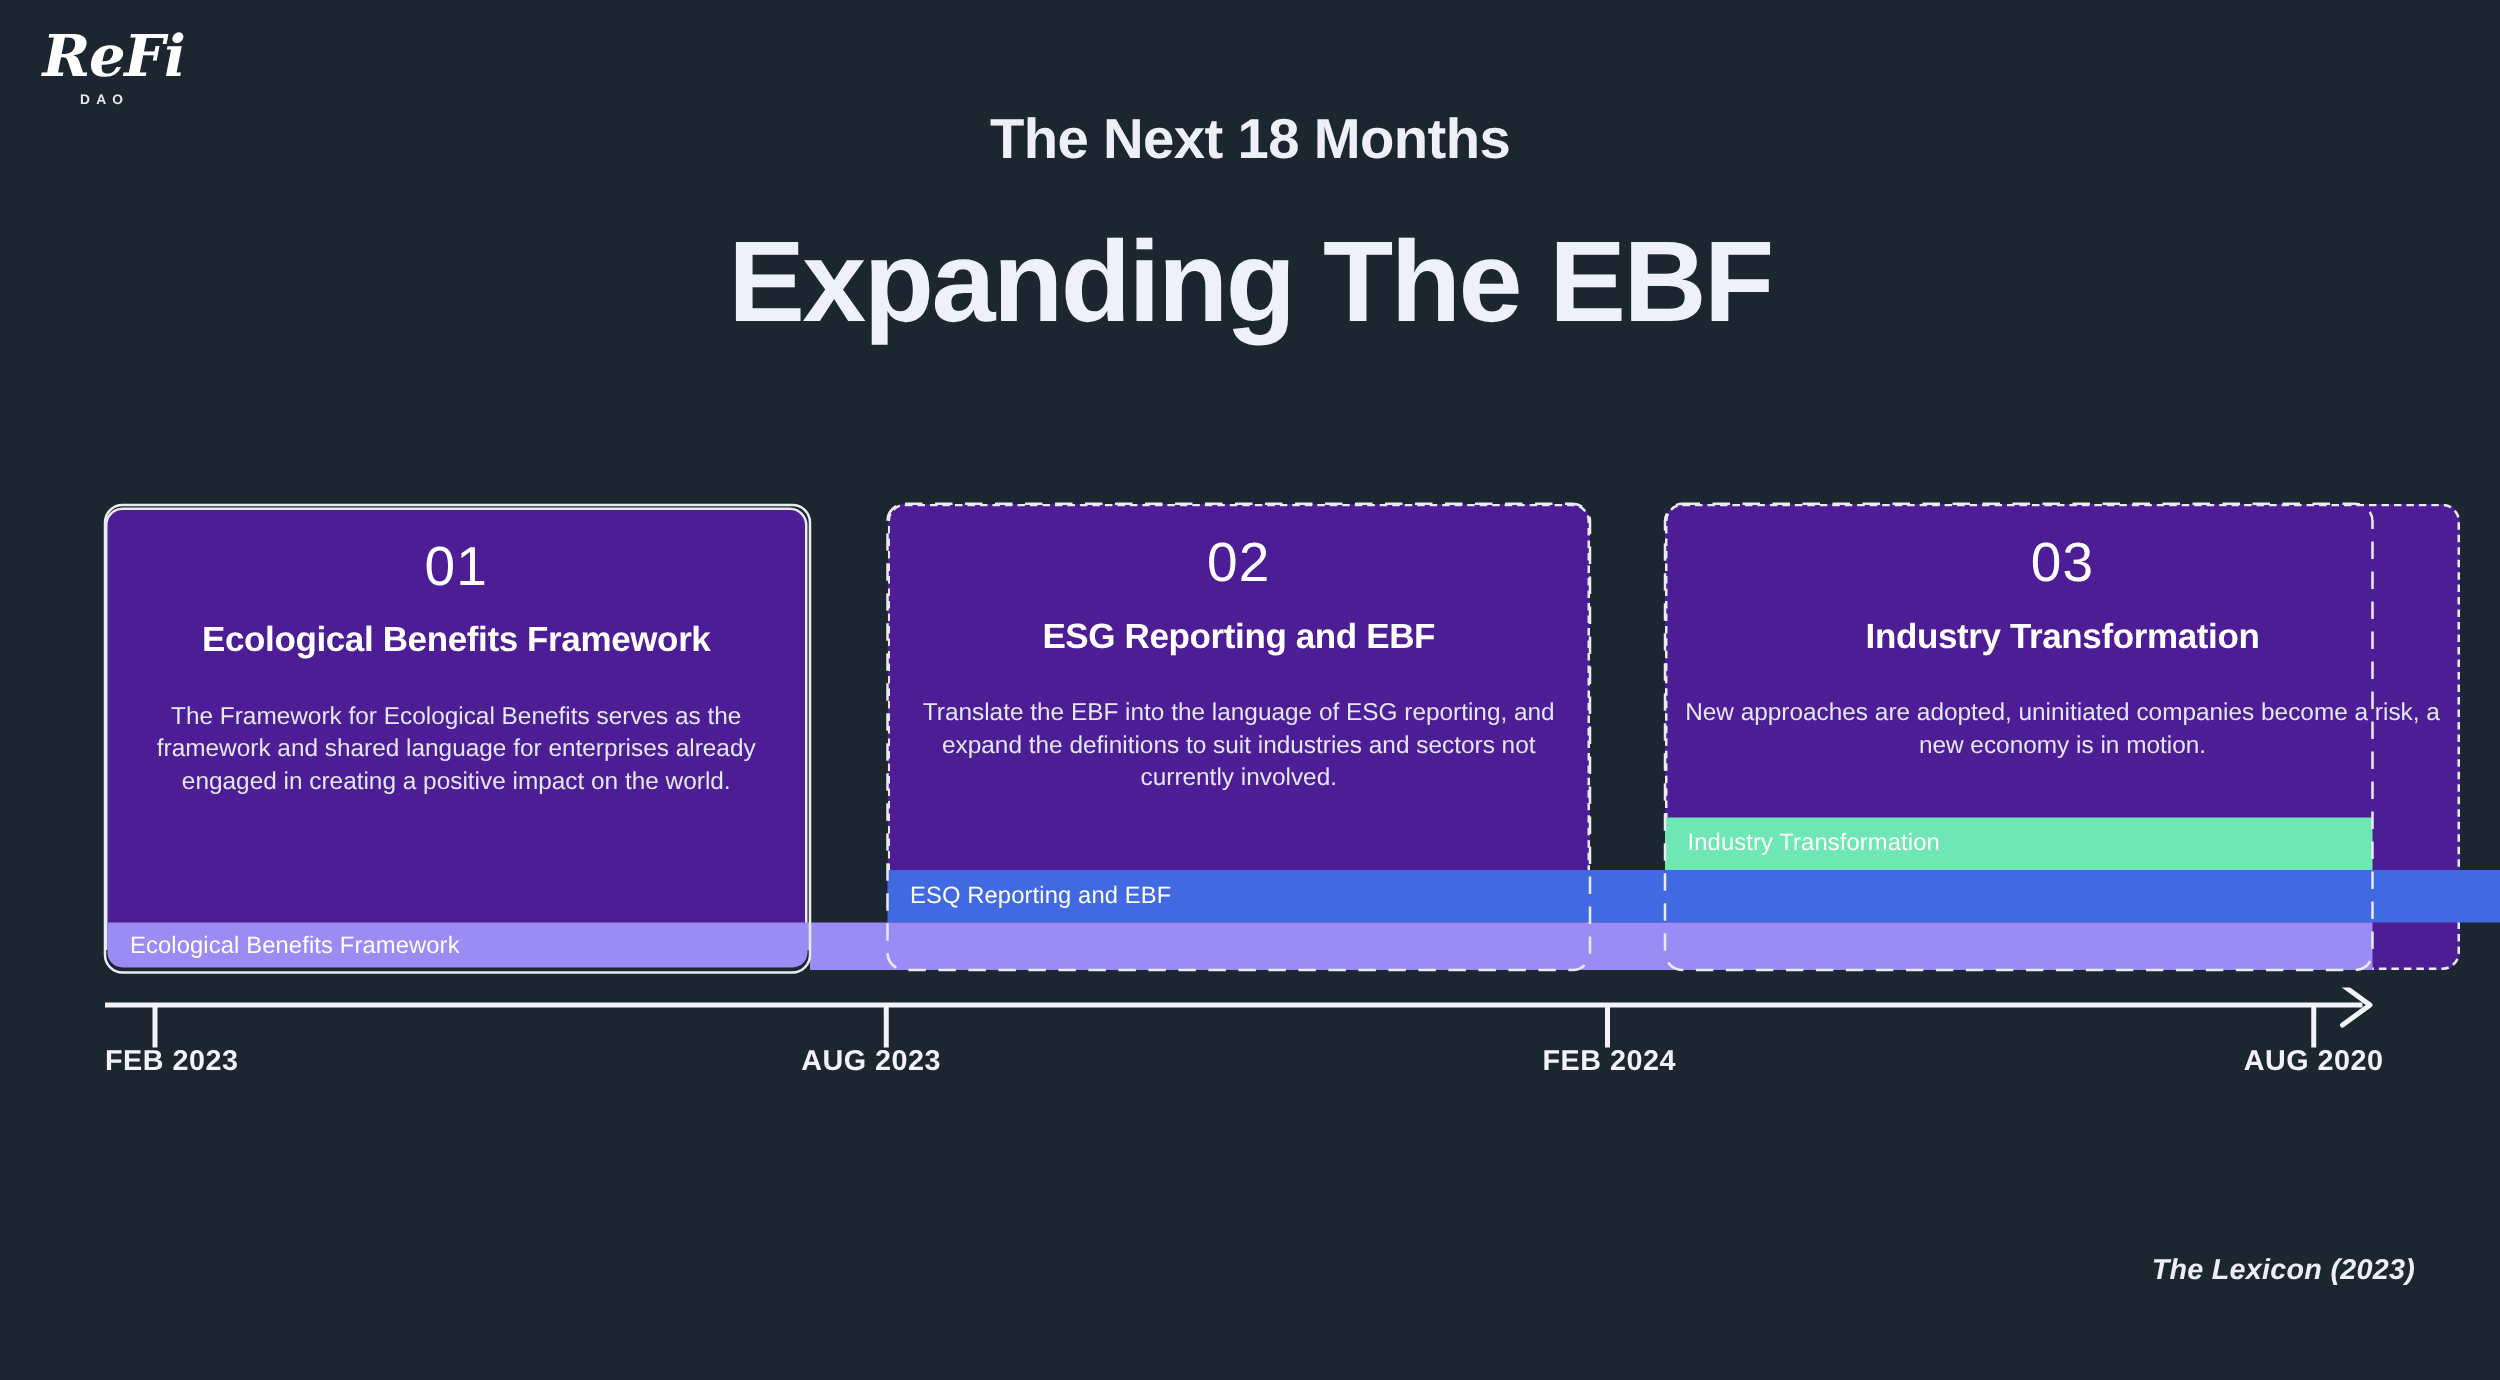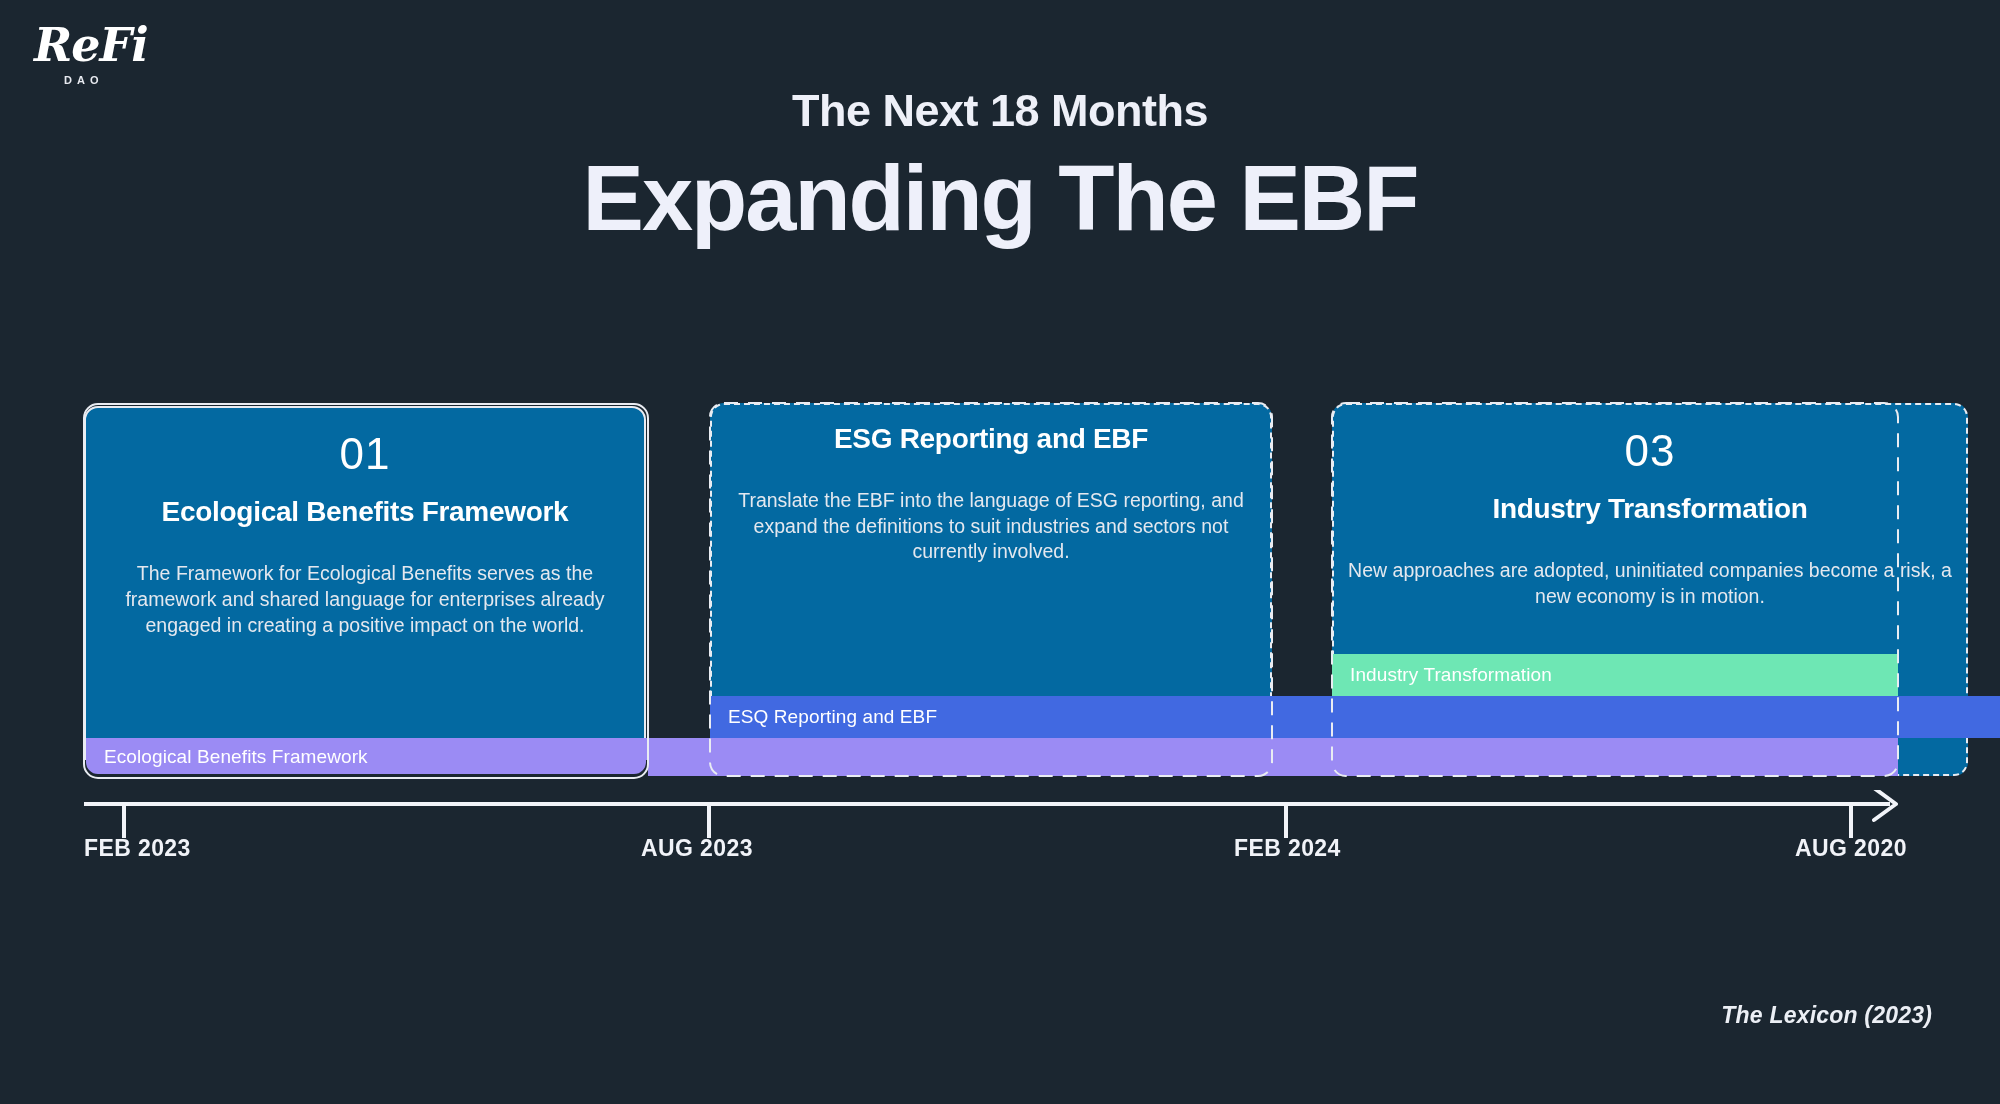--- a/index.html
+++ b/index.html
@@ -53,37 +53,37 @@
     left: 0;
     width: 2000px;
     text-align: center;
     font-size: 45px;
     font-weight: bold;
     letter-spacing: -0.5px;
     color: #eef0f8;
   }
   #maintitle {
     position: absolute;
-    top: 149px;
+    top: 177px;
     left: 0;
     width: 2000px;
     text-align: center;
     font-size: 92px;
     font-weight: bold;
     letter-spacing: -2px;
     color: #eef0fa;
     line-height: 1.08;
   }
 
   
   .card {
     position: absolute;
     box-sizing: border-box;
     border-radius: 14px;
-    background: #0369a1;
+    background: #4c1d95;
   }
   .card.solid  { border: 2px solid #e9ecf2; }
   .card.dashed { border: 2px dashed #e9ecf2; }
 
   .card-num {
     text-align: center;
     font-size: 44px;
     font-weight: 300;
     color: #ffffff;
     letter-spacing: 1px;
@@ -161,20 +161,21 @@
 <div id="eyebrow">The Next 18 Months</div>
 <div id="maintitle">Expanding The EBF</div>
 
 <div class="card solid" id="card-1" style="left:84px; top:406px; width:562px; height:370px;">
   <div class="card-num">01</div>
   <div class="card-title">Ecological Benefits Framework</div>
   <div class="card-desc">The Framework for Ecological Benefits serves as the framework and shared language for enterprises already engaged in creating a positive impact on the world.</div>
 </div>
 
 <div class="card dashed" id="card-2" style="left:710px; top:403px; width:562px; height:373px;">
+  <div class="card-num">02</div>
   <div class="card-title">ESG Reporting and EBF</div>
   <div class="card-desc">Translate the EBF into the language of ESG reporting, and expand the definitions to suit industries and sectors not currently involved.</div>
 </div>
 
 <div class="card dashed" id="card-3" style="left:1332px; top:403px; width:636px; height:373px;">
   <div class="card-num">03</div>
   <div class="card-title">Industry Transformation</div>
   <div class="card-desc">New approaches are adopted, uninitiated companies become a risk,  a new economy is in motion.</div>
 </div>
 

